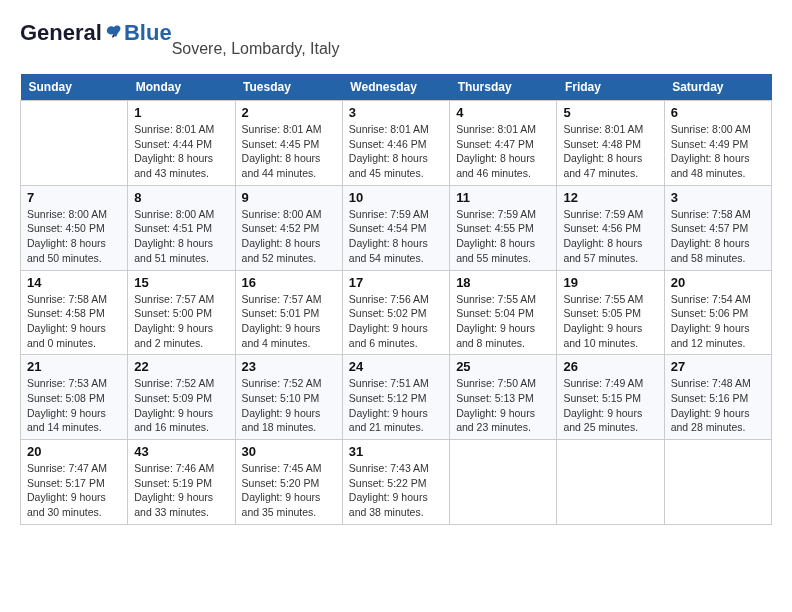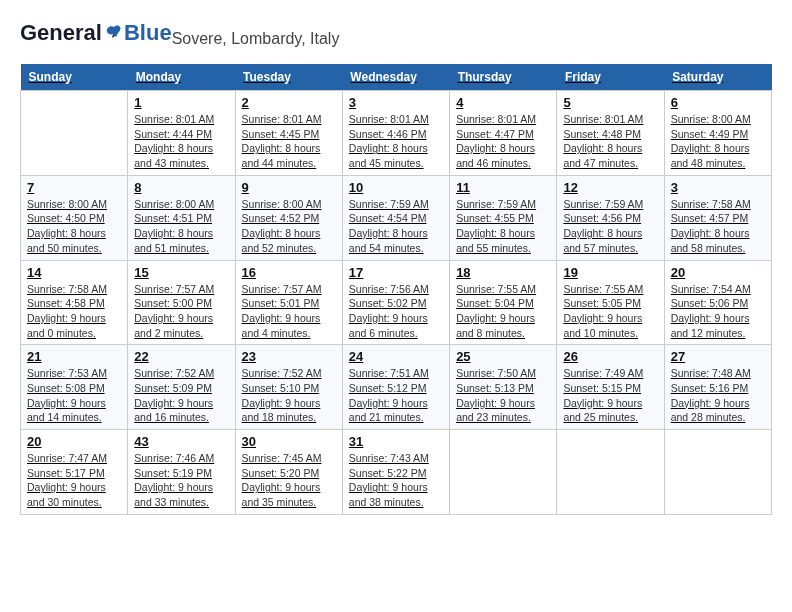--- a/index.html
+++ b/index.html
@@ -39,27 +39,26 @@
       text-align: right;
     }
     .month-title {
       font-size: 36px;
       font-weight: normal;
       color: #1a1a2e;
     }
     .location-title {
       font-size: 16px;
       color: #444;
-      margin-top: 10px;
+      margin-top: 20px;
     }
     .calendar-table {
       width: 100%;
       border-collapse: collapse;
       font-size: 11px;
-      text-decoration: underline;
     }
     .calendar-table th {
       background-color: #2563a8;
       color: #fff;
       text-align: left;
       padding: 6px 8px;
       font-size: 12px;
       font-weight: bold;
     }
     .calendar-table td {

